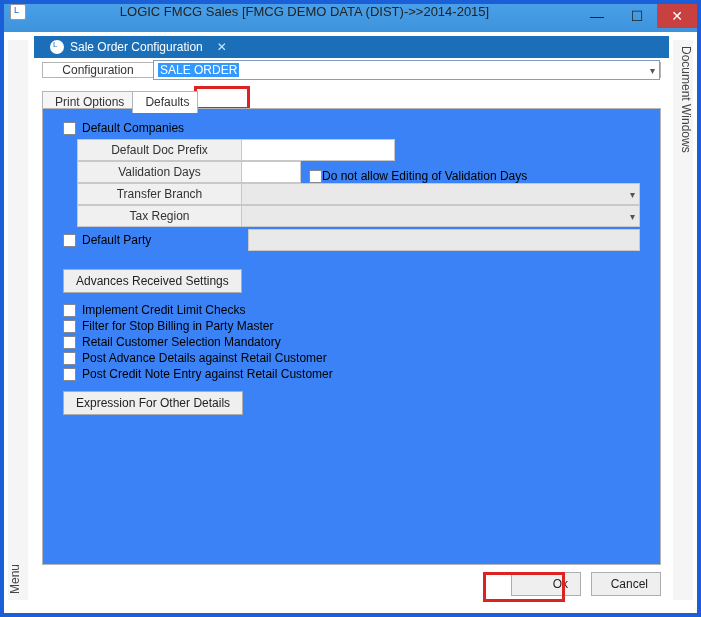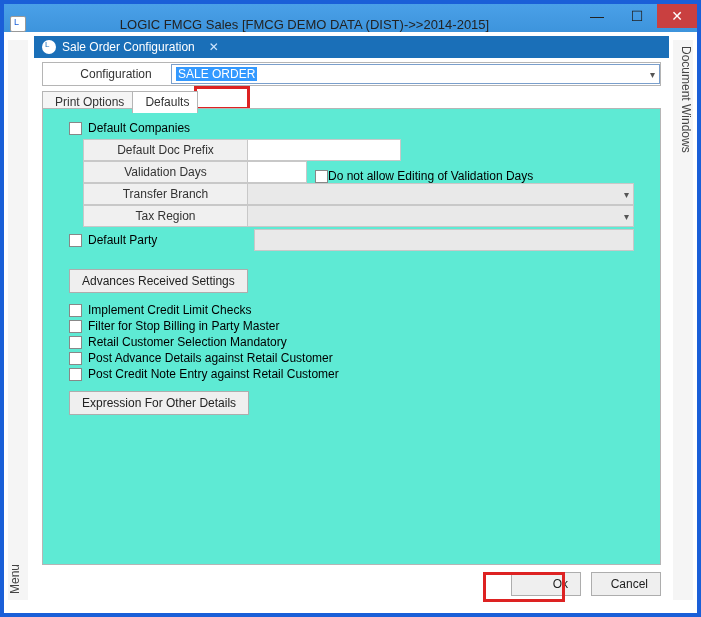--- a/index.html
+++ b/index.html
@@ -1,55 +1,55 @@
 <!DOCTYPE html>
 <html><head>
 <meta charset="utf-8">
 <style>
   * { box-sizing: border-box; font-family: "Segoe UI", Tahoma, sans-serif; font-size: 12px; }
   body { margin: 0; background: #fff; }
   .outer-frame { width: 701px; height: 617px; border: 4px solid #1a5fd8; position: relative; background: #fff; }
   
   
-  .titlebar { height: 28px; background: linear-gradient(to bottom,#4aa0e8,#3d94dc); display:flex; align-items:flex-end; color:#000; position:relative;gap:27px; }
+  .titlebar { height: 28px; background: linear-gradient(to bottom,#4aa0e8,#3d94dc); display:flex; align-items:flex-start; color:#000; position:relative;gap:27px; }
   .titlebar .app-icon { width:16px; height:16px; margin:0 6px; background:#fff; border:1px solid #999; border-radius:2px; display:inline-block; position:relative; }
   .titlebar .app-icon::after{content:"L"; font-size:9px; color:#1a5fd8; position:absolute; left:3px; top:0;}
   .titlebar .title-text { flex:1; text-align:center; font-size:13px; color:#222; }
   .win-controls { display:flex; height:100%; }
   .win-btn { width:40px; height:24px; display:flex; align-items:center; justify-content:center; color:#fff; font-size:14px; cursor:default;}
   .win-btn.min { background:transparent; color:#222;}
   .win-btn.max { background:transparent; color:#222;}
   .win-btn.close { background:#c94040; color:#fff;}
   
   
   .menu-strip-left { position:absolute; left:4px; top:36px; width:20px; height:560px; writing-mode:vertical-rl; transform:rotate(180deg); text-align:left; padding-top:6px; color:#444; background:#f5f5f5;}
   .menu-strip-right { position:absolute; right:4px; top:36px; width:20px; height:560px; writing-mode:vertical-rl; text-align:left; padding-top:6px; color:#444; background:#f5f5f5;}
   
   
   .doc-tabbar { position:absolute; left:30px; right:28px; top:32px; height:22px; background:#1a6fb8; display:flex; align-items:center; }
-  .doc-tab { background:#1a6fb8; color:#fff; height:100%; display:flex; align-items:center; padding:0 8px; gap:6px;}
+  .doc-tab { background:#1a6fb8; color:#fff; height:100%; display:flex; align-items:center; padding:0 16px; gap:6px;}
   .doc-tab .doc-close { color:#cfe6ff; font-size:12px; margin-left:8px; cursor:default;}
   .doc-tab .doc-icon { width:14px; height:14px; border-radius:50%; background:#fff; display:inline-block; position:relative;}
   .doc-tab .doc-icon::after{content:"L"; font-size:8px; color:#1a6fb8; position:absolute; left:3px; top:0;}
   
   
-  .config-row { position:absolute; left:38px; right:36px; top:58px; height:24px; display:flex; align-items:center; border:1px solid #b5b5b5;padding-left:18px;}
+  .config-row { position:absolute; left:38px; right:36px; top:58px; height:16px; display:flex; align-items:center; border:1px solid #b5b5b5;}
   .config-label { width:110px; text-align:center; color:#333; }
   .config-select { flex:1; height:20px; border:1px solid #7a9fcc; background:#fff; display:flex; align-items:center; justify-content:space-between; padding:0 4px;}
   .config-select .sel-text { background:#3399ff; color:#fff; padding:0 2px;}
   .config-select .chev { font-size:10px; color:#555;}
   
   
   .tab-strip { position:absolute; left:38px; top:86px; display:flex; align-items:flex-end; }
   .tab-btn { border:1px solid #b5b5b5; border-bottom:none; background:#f5f5f5; padding:3px 8px 4px 12px; color:#333; margin-right:-1px; cursor:default; position:relative; top:1px;}
   .tab-btn.active { background:#fff; z-index:2;}
   .red-highlight { border:3px solid #d22; position:absolute; pointer-events:none; }
   
   
-  .main-panel { position:absolute; left:38px; right:36px; top:104px; bottom:48px; border:1px solid #b5b5b5; background:#5eead4; padding:10px 26px; overflow:hidden;}
+  .main-panel { position:absolute; left:38px; right:36px; top:104px; bottom:48px; border:1px solid #b5b5b5; background:#3b82f6; padding:10px 20px; overflow:hidden;}
   
   .chk-row { display:flex; align-items:center; gap:6px; margin:2px 0;}
   .chk { width:13px; height:13px; border:1px solid #888; background:#fff; display:inline-block;}
   
   .form-grid { margin:4px 0 0 14px; }
   .form-line { display:flex; align-items:flex-end; height:22px; }
   .form-label { width:164px; border:1px solid #c8c8c8; border-right:none; background:#f0f0f0; text-align:center; line-height:20px; height:22px; color:#333;}
   .form-input { width:154px; height:22px; border:1px solid #c8c8c8; background:#fff;}
   .form-input.readonly{ background:#e9e9e9;}
   .form-combo { flex:1; max-width:432px; height:22px; border:1px solid #c8c8c8; background:#e9e9e9; display:flex; align-items:center; justify-content:flex-end; padding-right:4px;}

